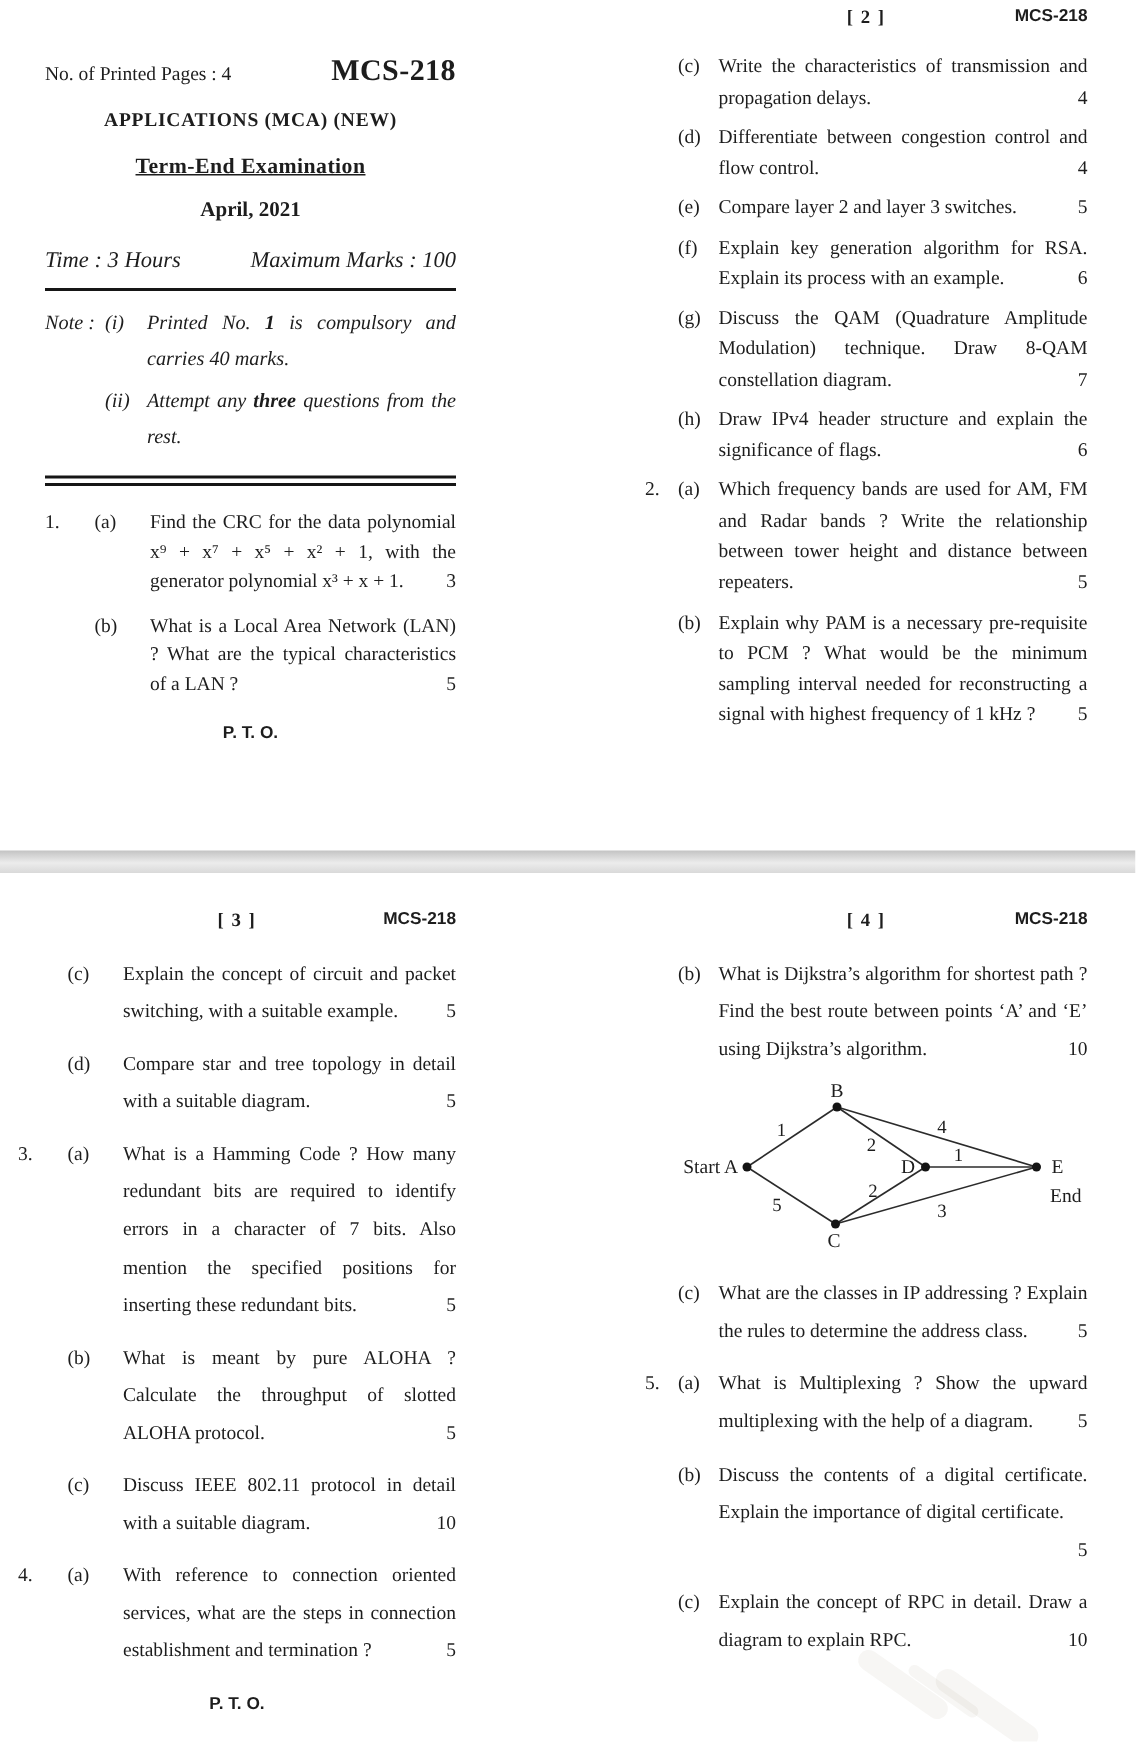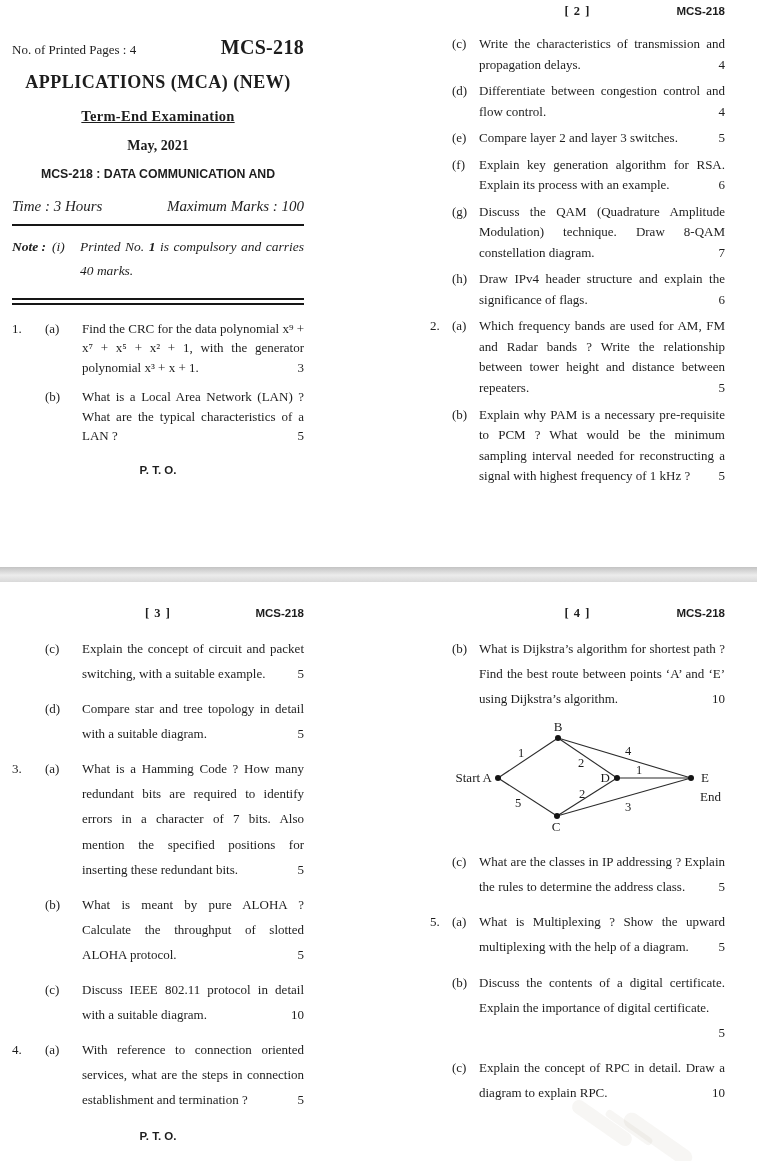--- a/index.html
+++ b/index.html
@@ -1,47 +1,47 @@
 <!DOCTYPE html>
 <html><head>
 <meta charset="utf-8">
 <style>
   html,body{margin:0;padding:0;}
   body{
     width:757px;height:1161px;position:relative;background:#ffffff;
     font-family:"Liberation Serif", serif;color:#1d1d1d;overflow:hidden;
   }
   .page{position:absolute;box-sizing:border-box;font-size:13px;}
-  .page1{left:0;top:0;width:378px;height:523px;padding:36px 74px 0 12px;}
+  .page1{left:0;top:0;width:378px;height:523px;padding:36px 74px 0 30px;}
   .page2{left:430px;top:0;width:297px;padding:4px 2px 0 0;}
   .page3{left:0;top:582px;width:378px;height:579px;padding:24px 74px 0 12px;}
   .page4{left:430px;top:582px;width:297px;padding:24px 2px 0 0;}
 
   .divider{position:absolute;left:0;top:567px;width:757px;height:15px;
     background:linear-gradient(180deg,#c3c3c3 0%,#ececec 55%,#d9d9d9 100%);}
 
   
   .hdr-row{display:flex;justify-content:space-between;align-items:baseline;}
   .printed{font-size:13px;}
   .code-big{font-size:20px;font-weight:bold;letter-spacing:0.3px;}
   .t-center{text-align:center;font-weight:bold;}
   .t1{font-size:15.5px;margin-top:22px;letter-spacing:0.5px;}
-  .t2{font-size:18px;margin-top:13px;letter-spacing:0.5px;text-align:center;}
+  .t2{font-size:13px;margin-top:13px;letter-spacing:0.5px;text-align:center;}
   .t3{font-size:14.5px;margin-top:15px;letter-spacing:0.3px;text-decoration:underline;}
   .t4{font-size:14px;margin-top:13px;}
   .sans{font-family:"Liberation Sans", sans-serif;}
   .s1{font-size:12.3px;margin-top:13px;}
   .s2{font-size:12.3px;margin-top:9px;}
   .tm-row{display:flex;justify-content:space-between;font-style:italic;font-size:15px;margin-top:17px;align-items:flex-end;}
   .rule{border-top:2px solid #161616;margin-top:9px;}
   .rule-double{height:3px;border-top:2px solid #161616;border-bottom:2.5px solid #161616;margin-top:11px;}
 
   
   .note{display:flex;font-style:italic;font-size:13.5px;line-height:1.8;margin-top:9px;}
-  .note-label{width:40px;flex:none;font-weight:bold;}
+  .note-label{width:40px;flex:none;font-weight:normal;}
   .note-rows{flex:1;}
   .note-row{display:flex;margin-bottom:3px;}
   .note-num{width:28px;flex:none;}
   .note-text{flex:1;text-align:justify;}
   .note-text b{font-weight:bold;}
 
   
   .qlist{margin-top:14px;}
   .q-item{display:flex;}
   .q-num{width:33px;flex:none;}
@@ -79,33 +79,36 @@
 </head>
 <body>
 
 <div class="page page1">
   <div class="hdr-row">
     <span class="printed">No. of Printed Pages : 4</span>
     <span class="code-big">MCS-218</span>
   </div>
   <div class="t-center t2">APPLICATIONS (MCA) (NEW)</div>
   <div class="t-center t3">Term-End Examination</div>
-  <div class="t-center t4">May, 2021</div>
-  <div class="t-center sans s1">MCS-218 : DATA COMMUNICATION AND</div>
+  <div class="t-center t4">April, 2021</div>
   <div class="tm-row">
     <span>Time : 3 Hours</span>
     <span>Maximum Marks : 100</span>
   </div>
   <div class="rule"></div>
   <div class="note">
     <span class="note-label">Note :</span>
     <div class="note-rows" id="note-rows">
         <div class="note-row">
           <span class="note-num">(i)</span>
           <span class="note-text"><span>Printed No. </span><b>1</b><span> is compulsory and carries 40 marks.</span></span>
+        </div>
+        <div class="note-row">
+          <span class="note-num">(ii)</span>
+          <span class="note-text"><span>Attempt any </span><b>three</b><span> questions from the rest.</span></span>
         </div>
       </div>
   </div>
   <div class="rule-double"></div>
   <div class="qlist lh-a" id="p1-questions">
       <div class="q-item">
         <span class="q-num">1.</span>
         <span class="q-sub">(a)</span>
         <div class="q-text">Find the CRC for the data polynomial x⁹ + x⁷ + x⁵ + x² + 1, with the generator polynomial x³ + x + 1.<span class="q-marks">3</span></div>
       </div>

